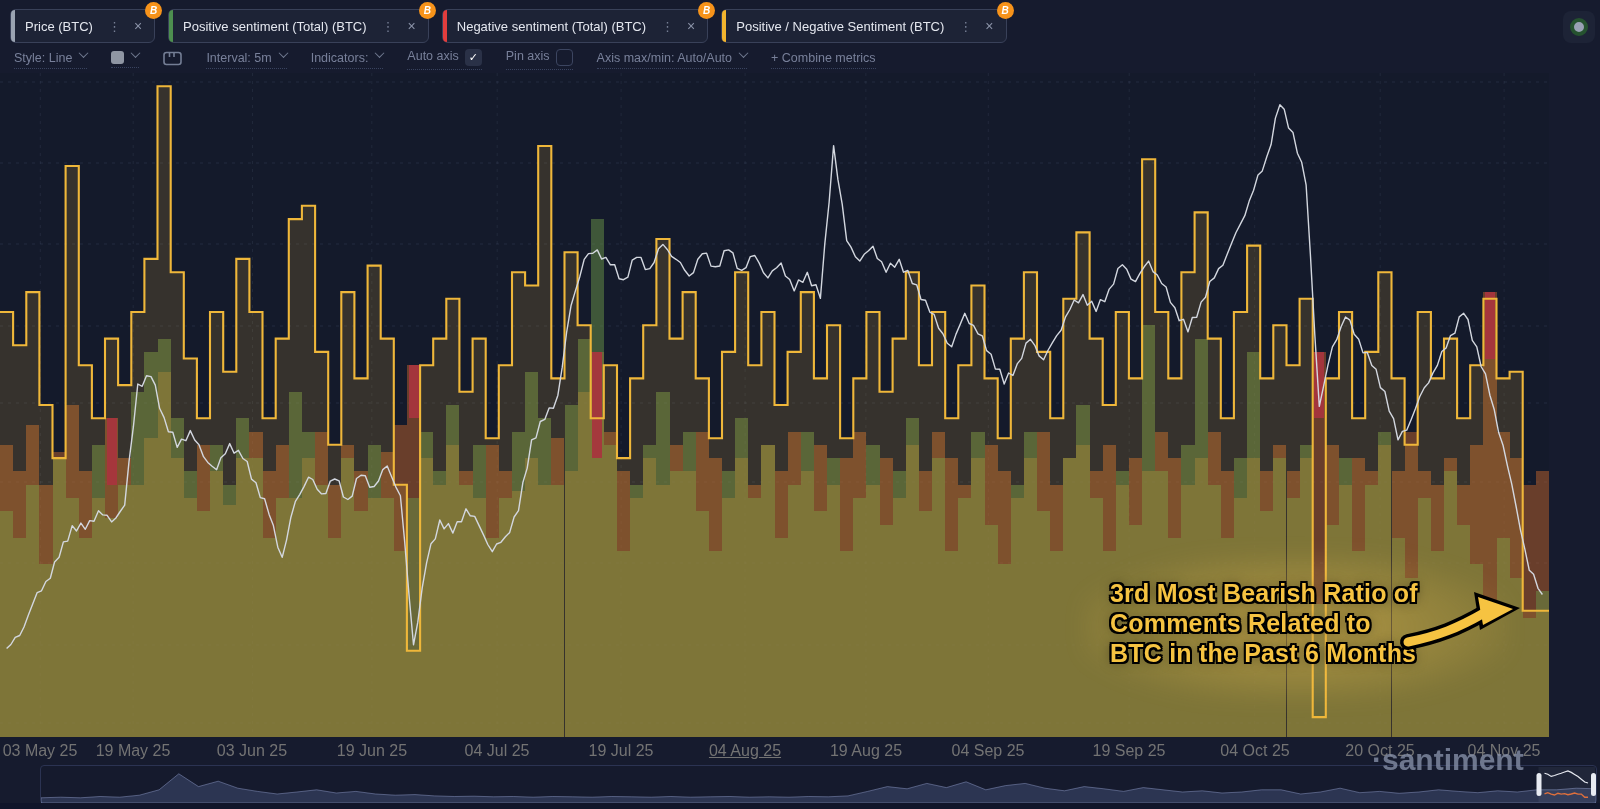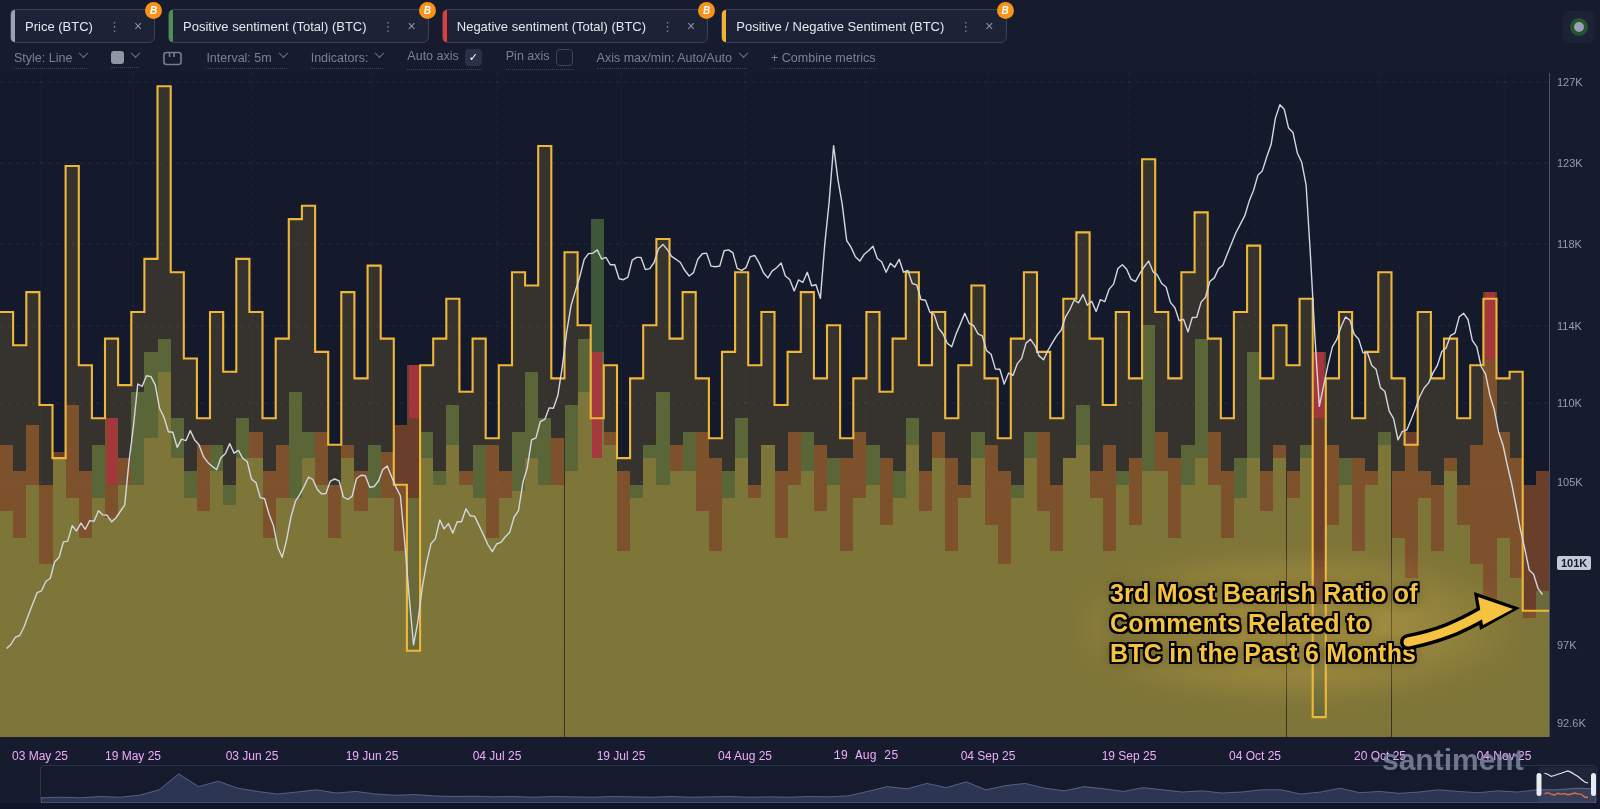--- a/index.html
+++ b/index.html
@@ -24,21 +24,21 @@
   .swatch{width:13px;height:13px;border-radius:3px;background:#8f96a3;}
   .cbx{width:17px;height:17px;border-radius:4px;background:#2a3147;color:#fff;font-size:11px;display:flex;align-items:center;justify-content:center;}
   .cbx.empty{background:transparent;border:1px solid #3c4560;}
 
   
   .plot{position:absolute;left:0;top:73px;width:1549px;height:664px;background:#141a2b;}
   .yaxis{position:absolute;left:1549px;top:73px;width:51px;height:664px;border-left:1px solid #4d5469;}
   .ylab{position:absolute;left:7px;transform:translateY(-50%);color:#959db1;font-size:11px;}
   .ylab.badge{background:#c3c9d6;color:#141a2b;padding:1px 4px;border-radius:2px;font-weight:700;}
   .xaxis{position:absolute;left:0;top:737px;width:1549px;height:24px;}
-  .xlab{position:absolute;top:12px;transform:translateX(-50%);color:#f0abfc;font-size:12px;white-space:nowrap;}
+  .xlab{position:absolute;top:5px;transform:translateX(-50%);color:#737373;font-size:16px;white-space:nowrap;}
 
   .wm-center{position:absolute;left:558px;top:332px;font-size:108px;font-weight:600;letter-spacing:2px;color:rgba(195,205,230,0.045);pointer-events:none;}
   .wm-corner{position:absolute;left:1372px;top:743px;font-size:30px;font-weight:600;color:#848ea6;opacity:.8;pointer-events:none;}
 
   
   .glow{position:absolute;left:1080px;top:552px;width:430px;height:150px;background:radial-gradient(ellipse at center,rgba(250,200,85,.42),rgba(250,200,85,.14) 55%,transparent 78%);filter:blur(9px);pointer-events:none;}
   .callout{position:absolute;left:1110px;top:578px;color:#f6c341;font-size:25px;font-weight:700;line-height:30px;letter-spacing:.2px;
     text-shadow:-2px -2px 0 #000,2px -2px 0 #000,-2px 2px 0 #000,2px 2px 0 #000,0 -2px 0 #000,0 2px 0 #000,-2px 0 0 #000,2px 0 0 #000,0 0 12px rgba(0,0,0,.55);}
   .arrow{position:absolute;left:1398px;top:580px;}
 
@@ -389,40 +389,29 @@
         <path d="M0 239.0 H13.1 V272.2 H26.3 V219.1 H39.4 V332.0 H52.5 V385.1 H65.6 V93.0 H78.8 V292.2 H91.9 V345.3 H105.0 V265.6 H118.1 V312.1 H131.3 V239.0 H144.4 V185.9 H157.5 V13.3 H170.7 V199.2 H183.8 V285.5 H196.9 V345.3 H210.0 V239.0 H223.2 V298.8 H236.3 V185.9 H249.4 V239.0 H262.5 V345.3 H275.7 V265.6 H288.8 V146.1 H301.9 V132.8 H315.1 V278.9 H328.2 V371.8 H341.3 V219.1 H354.4 V305.4 H367.6 V192.6 H380.7 V265.6 H393.8 V411.7 H406.9 V577.7 H420.1 V292.2 H433.2 V265.6 H446.3 V225.8 H459.4 V318.7 H472.6 V265.6 H485.7 V365.2 H498.8 V292.2 H512.0 V199.2 H525.1 V212.5 H538.2 V73.0 H551.3 V305.4 H564.5 V179.3 H577.6 V252.3 H590.7 V345.3 H603.8 V292.2 H617.0 V385.1 H630.1 V305.4 H643.2 V252.3 H656.4 V166.0 H669.5 V265.6 H682.6 V219.1 H695.7 V305.4 H708.9 V365.2 H722.0 V278.9 H735.1 V199.2 H748.2 V292.2 H761.4 V239.0 H774.5 V332.0 H787.6 V278.9 H800.8 V219.1 H813.9 V305.4 H827.0 V252.3 H840.1 V365.2 H853.3 V305.4 H866.4 V239.0 H879.5 V318.7 H892.6 V265.6 H905.8 V199.2 H918.9 V292.2 H932.0 V239.0 H945.2 V345.3 H958.3 V292.2 H971.4 V212.5 H984.5 V305.4 H997.7 V365.2 H1010.8 V265.6 H1023.9 V199.2 H1037.0 V278.9 H1050.2 V345.3 H1063.3 V225.8 H1076.4 V159.4 H1089.6 V265.6 H1102.7 V332.0 H1115.8 V239.0 H1128.9 V305.4 H1142.1 V86.3 H1155.2 V239.0 H1168.3 V305.4 H1181.4 V199.2 H1194.6 V139.4 H1207.7 V265.6 H1220.8 V345.3 H1233.9 V239.0 H1247.1 V172.6 H1260.2 V305.4 H1273.3 V252.3 H1286.5 V292.2 H1299.6 V225.8 H1312.7 V644.1 H1325.8 V305.4 H1339.0 V239.0 H1352.1 V345.3 H1365.2 V278.9 H1378.3 V199.2 H1391.5 V305.4 H1404.6 V371.8 H1417.7 V239.0 H1430.9 V305.4 H1444.0 V265.6 H1457.1 V345.3 H1470.2 V292.2 H1483.4 V225.8 H1496.5 V305.4 H1509.6 V298.8 H1522.7 V537.8 H1535.9 V537.8 H1549.0 V664 H0 Z" fill="rgba(239,183,58,0.16)"></path>
         <rect x="106.6" width="10.0" y="345.3" height="66.4" fill="rgba(168,52,62,0.92)" shape-rendering="crispEdges"></rect>
         <rect x="408.5" width="10.0" y="292.2" height="53.1" fill="rgba(168,52,62,0.92)" shape-rendering="crispEdges"></rect>
         <rect x="592.3" width="10.0" y="278.9" height="106.2" fill="rgba(168,52,62,0.92)" shape-rendering="crispEdges"></rect>
         <rect x="1314.3" width="10.0" y="278.9" height="66.4" fill="rgba(168,52,62,0.92)" shape-rendering="crispEdges"></rect>
         <rect x="1484.9" width="10.0" y="219.1" height="66.4" fill="rgba(168,52,62,0.92)" shape-rendering="crispEdges"></rect>
         <path d="M0 239.0 H13.1 V272.2 H26.3 V219.1 H39.4 V332.0 H52.5 V385.1 H65.6 V93.0 H78.8 V292.2 H91.9 V345.3 H105.0 V265.6 H118.1 V312.1 H131.3 V239.0 H144.4 V185.9 H157.5 V13.3 H170.7 V199.2 H183.8 V285.5 H196.9 V345.3 H210.0 V239.0 H223.2 V298.8 H236.3 V185.9 H249.4 V239.0 H262.5 V345.3 H275.7 V265.6 H288.8 V146.1 H301.9 V132.8 H315.1 V278.9 H328.2 V371.8 H341.3 V219.1 H354.4 V305.4 H367.6 V192.6 H380.7 V265.6 H393.8 V411.7 H406.9 V577.7 H420.1 V292.2 H433.2 V265.6 H446.3 V225.8 H459.4 V318.7 H472.6 V265.6 H485.7 V365.2 H498.8 V292.2 H512.0 V199.2 H525.1 V212.5 H538.2 V73.0 H551.3 V305.4 H564.5 V179.3 H577.6 V252.3 H590.7 V345.3 H603.8 V292.2 H617.0 V385.1 H630.1 V305.4 H643.2 V252.3 H656.4 V166.0 H669.5 V265.6 H682.6 V219.1 H695.7 V305.4 H708.9 V365.2 H722.0 V278.9 H735.1 V199.2 H748.2 V292.2 H761.4 V239.0 H774.5 V332.0 H787.6 V278.9 H800.8 V219.1 H813.9 V305.4 H827.0 V252.3 H840.1 V365.2 H853.3 V305.4 H866.4 V239.0 H879.5 V318.7 H892.6 V265.6 H905.8 V199.2 H918.9 V292.2 H932.0 V239.0 H945.2 V345.3 H958.3 V292.2 H971.4 V212.5 H984.5 V305.4 H997.7 V365.2 H1010.8 V265.6 H1023.9 V199.2 H1037.0 V278.9 H1050.2 V345.3 H1063.3 V225.8 H1076.4 V159.4 H1089.6 V265.6 H1102.7 V332.0 H1115.8 V239.0 H1128.9 V305.4 H1142.1 V86.3 H1155.2 V239.0 H1168.3 V305.4 H1181.4 V199.2 H1194.6 V139.4 H1207.7 V265.6 H1220.8 V345.3 H1233.9 V239.0 H1247.1 V172.6 H1260.2 V305.4 H1273.3 V252.3 H1286.5 V292.2 H1299.6 V225.8 H1312.7 V644.1 H1325.8 V305.4 H1339.0 V239.0 H1352.1 V345.3 H1365.2 V278.9 H1378.3 V199.2 H1391.5 V305.4 H1404.6 V371.8 H1417.7 V239.0 H1430.9 V305.4 H1444.0 V265.6 H1457.1 V345.3 H1470.2 V292.2 H1483.4 V225.8 H1496.5 V305.4 H1509.6 V298.8 H1522.7 V537.8 H1535.9 V537.8 H1549.0" fill="none" stroke="#efb73a" stroke-width="2.1"></path>
         <path d="M6.6 575.5 L10.9 571.5 L15.2 564.4 L19.7 562.5 L24.0 554.0 L28.4 542.1 L32.8 530.8 L37.1 519.7 L41.5 517.8 L45.9 508.5 L50.3 505.3 L54.6 488.9 L59.1 484.3 L63.4 468.9 L67.7 468.1 L72.2 452.6 L76.5 458.0 L80.9 450.1 L85.3 456.3 L89.7 447.6 L94.0 448.3 L98.5 437.7 L102.8 441.9 L107.1 442.3 L111.6 448.9 L115.9 445.0 L120.2 438.5 L124.7 432.1 L129.0 388.6 L133.4 353.7 L137.8 311.0 L142.2 313.3 L146.5 302.8 L151.0 303.6 L155.3 312.1 L159.6 335.3 L164.1 344.6 L168.4 358.7 L172.8 359.2 L177.2 374.4 L181.5 366.1 L185.9 367.7 L190.3 357.6 L194.7 367.0 L199.0 371.8 L203.5 383.7 L207.8 389.4 L212.1 393.3 L216.6 396.7 L220.9 384.8 L225.3 380.7 L229.7 370.6 L234.1 380.2 L238.4 377.3 L242.9 385.5 L247.2 388.5 L251.5 406.1 L256.0 409.8 L260.3 424.6 L264.6 425.7 L269.1 441.4 L273.4 452.6 L277.8 474.2 L282.2 484.3 L286.6 466.8 L290.9 444.2 L295.4 428.4 L299.7 421.6 L304.0 413.6 L308.5 404.2 L312.8 406.5 L317.2 416.2 L321.6 420.9 L325.9 420.5 L330.3 408.1 L334.7 406.0 L339.1 407.8 L343.4 424.0 L347.9 426.5 L352.2 423.1 L356.5 405.5 L361.0 402.3 L365.3 402.8 L369.7 414.3 L374.1 413.5 L378.5 408.0 L382.8 396.6 L387.2 393.0 L391.6 403.8 L395.9 414.1 L400.4 422.8 L404.7 469.0 L409.0 521.9 L413.5 571.8 L417.8 549.2 L422.2 514.9 L426.6 489.9 L431.0 470.7 L435.3 465.9 L439.8 447.0 L444.1 455.9 L448.4 450.6 L452.9 460.1 L457.2 448.7 L461.5 448.8 L466.0 435.8 L470.3 442.8 L474.7 443.4 L479.1 452.6 L483.5 461.9 L487.8 471.5 L492.3 478.7 L496.6 471.0 L500.9 469.3 L505.4 463.8 L509.7 459.4 L514.1 444.0 L518.5 437.7 L522.9 409.4 L527.2 395.1 L531.6 366.9 L536.0 364.9 L540.3 348.5 L544.8 346.4 L549.1 334.9 L553.4 335.2 L557.9 322.2 L562.2 294.4 L566.6 259.5 L571.0 232.8 L575.4 217.9 L579.7 204.0 L584.2 186.3 L588.5 180.6 L592.8 180.3 L597.3 176.9 L601.6 186.0 L605.9 184.4 L610.4 191.8 L614.7 191.8 L619.1 205.7 L623.5 206.7 L627.9 204.2 L632.2 187.1 L636.7 184.4 L641.0 184.4 L645.3 196.6 L649.8 195.6 L654.1 189.5 L658.5 175.7 L662.9 171.4 L667.3 176.5 L671.6 183.3 L676.0 186.3 L680.4 189.5 L684.7 197.3 L689.2 203.0 L693.5 199.6 L697.8 186.2 L702.3 180.7 L706.6 180.1 L711.0 193.1 L715.4 193.7 L719.8 193.0 L724.1 177.8 L728.6 176.9 L732.9 179.8 L737.2 195.4 L741.7 197.4 L746.0 194.7 L750.3 183.6 L754.8 182.5 L759.1 189.9 L763.5 199.7 L767.9 204.9 L772.3 197.9 L776.6 194.8 L781.1 190.0 L785.4 203.0 L789.7 206.5 L794.2 217.9 L798.5 206.9 L802.9 209.3 L807.3 199.3 L811.6 212.8 L816.0 211.7 L820.4 225.4 L824.8 170.9 L829.1 129.5 L833.6 72.6 L837.9 106.4 L842.2 131.2 L846.7 167.6 L851.0 174.1 L855.4 183.8 L859.8 188.1 L864.2 181.3 L868.5 177.8 L873.0 173.2 L877.3 185.5 L881.6 188.8 L886.1 199.3 L890.4 190.2 L894.7 194.2 L899.2 186.3 L903.5 199.2 L907.9 197.5 L912.3 210.5 L916.7 211.8 L921.0 226.5 L925.5 227.2 L929.8 239.1 L934.1 241.4 L938.6 255.2 L942.9 260.8 L947.3 270.3 L951.7 273.8 L956.0 261.1 L960.4 250.9 L964.8 240.3 L969.2 250.5 L973.5 252.4 L978.0 260.8 L982.3 262.8 L986.6 277.6 L991.1 281.2 L995.4 296.1 L999.8 296.3 L1004.2 311.0 L1008.6 300.0 L1012.9 302.5 L1017.4 290.6 L1021.7 285.4 L1026.0 270.1 L1030.5 266.3 L1034.8 272.3 L1039.1 282.9 L1043.6 286.8 L1047.9 277.5 L1052.3 269.8 L1056.7 262.6 L1061.1 257.3 L1065.4 244.2 L1069.9 236.5 L1074.2 227.0 L1078.5 229.8 L1083.0 221.6 L1087.3 232.2 L1091.7 228.2 L1096.1 238.4 L1100.4 226.6 L1104.8 228.7 L1109.2 216.1 L1113.6 211.1 L1117.9 195.5 L1122.4 191.8 L1126.7 196.3 L1131.0 206.1 L1135.5 208.6 L1139.8 200.7 L1144.2 193.8 L1148.6 188.1 L1153.0 198.6 L1157.3 202.0 L1161.7 210.5 L1166.1 214.0 L1170.4 229.4 L1174.9 234.7 L1179.2 247.7 L1183.5 246.3 L1188.0 258.9 L1192.3 244.5 L1196.7 244.2 L1201.1 229.1 L1205.5 224.3 L1209.8 208.5 L1214.3 204.9 L1218.6 195.6 L1222.9 192.3 L1227.4 180.7 L1231.7 169.9 L1236.0 159.5 L1240.5 150.9 L1244.8 142.7 L1249.2 128.1 L1253.6 117.3 L1258.0 101.9 L1262.3 97.9 L1266.8 83.8 L1271.1 71.6 L1275.4 45.1 L1279.9 31.7 L1284.2 36.2 L1288.6 55.1 L1293.0 59.6 L1297.4 80.2 L1301.7 89.3 L1306.1 111.8 L1310.5 183.4 L1314.8 261.6 L1319.3 333.4 L1323.6 313.1 L1327.9 292.3 L1332.4 273.8 L1336.7 266.7 L1341.1 253.7 L1345.5 244.0 L1349.9 247.1 L1354.2 261.3 L1358.7 266.3 L1363.0 279.9 L1367.3 279.4 L1371.8 292.4 L1376.1 296.3 L1380.4 314.6 L1384.9 318.5 L1389.2 338.1 L1393.6 345.7 L1398.0 366.9 L1402.4 358.4 L1406.7 357.2 L1411.2 346.4 L1415.5 335.6 L1419.8 323.5 L1424.3 314.8 L1428.6 309.9 L1433.0 299.9 L1437.4 292.4 L1441.8 278.5 L1446.1 275.0 L1450.5 262.6 L1454.9 260.2 L1459.2 243.9 L1463.7 240.3 L1468.0 246.5 L1472.3 267.3 L1476.8 273.8 L1481.1 293.5 L1485.5 300.9 L1489.9 322.2 L1494.3 336.8 L1498.6 359.3 L1503.1 372.5 L1507.4 392.6 L1511.7 410.9 L1516.2 434.0 L1520.5 457.1 L1524.8 475.9 L1529.3 497.3 L1533.6 501.3 L1538.0 515.3 L1542.4 521.5" fill="none" stroke="#d3d7df" stroke-width="1.4" stroke-linejoin="round"></path>
       </svg>
   </div>
-  <div class="yaxis" id="yaxis">
-      <span class="ylab" style="top: 9px;">127K</span>
-      <span class="ylab" style="top: 90px;">123K</span>
-      <span class="ylab" style="top: 171px;">118K</span>
-      <span class="ylab" style="top: 253px;">114K</span>
-      <span class="ylab" style="top: 330px;">110K</span>
-      <span class="ylab" style="top: 409px;">105K</span>
-      <span class="ylab badge" style="top: 490px;">101K</span>
-      <span class="ylab" style="top: 572px;">97K</span>
-      <span class="ylab" style="top: 650px;">92.6K</span>
-    </div>
   <div class="xaxis" id="xaxis">
       <span class="xlab" style="left: 40px;">03 May 25</span>
       <span class="xlab" style="left: 133px;">19 May 25</span>
       <span class="xlab" style="left: 252px;">03 Jun 25</span>
       <span class="xlab" style="left: 372px;">19 Jun 25</span>
       <span class="xlab" style="left: 497px;">04 Jul 25</span>
       <span class="xlab" style="left: 621px;">19 Jul 25</span>
-      <span class="xlab" style="left: 745px;">04 Aug 25</span>
-      <span class="xlab" style="left: 866px; font-family: Liberation Mono, monospace;">19 Aug 25</span>
+      <span class="xlab" style="left: 745px; text-decoration: underline;">04 Aug 25</span>
+      <span class="xlab" style="left: 866px;">19 Aug 25</span>
       <span class="xlab" style="left: 988px;">04 Sep 25</span>
       <span class="xlab" style="left: 1129px;">19 Sep 25</span>
       <span class="xlab" style="left: 1255px;">04 Oct 25</span>
       <span class="xlab" style="left: 1380px;">20 Oct 25</span>
       <span class="xlab" style="left: 1504px;">04 Nov 25</span>
     </div>
 
   <div class="glow"></div>
   <div class="callout">
     <div>3rd Most Bearish Ratio of</div>

